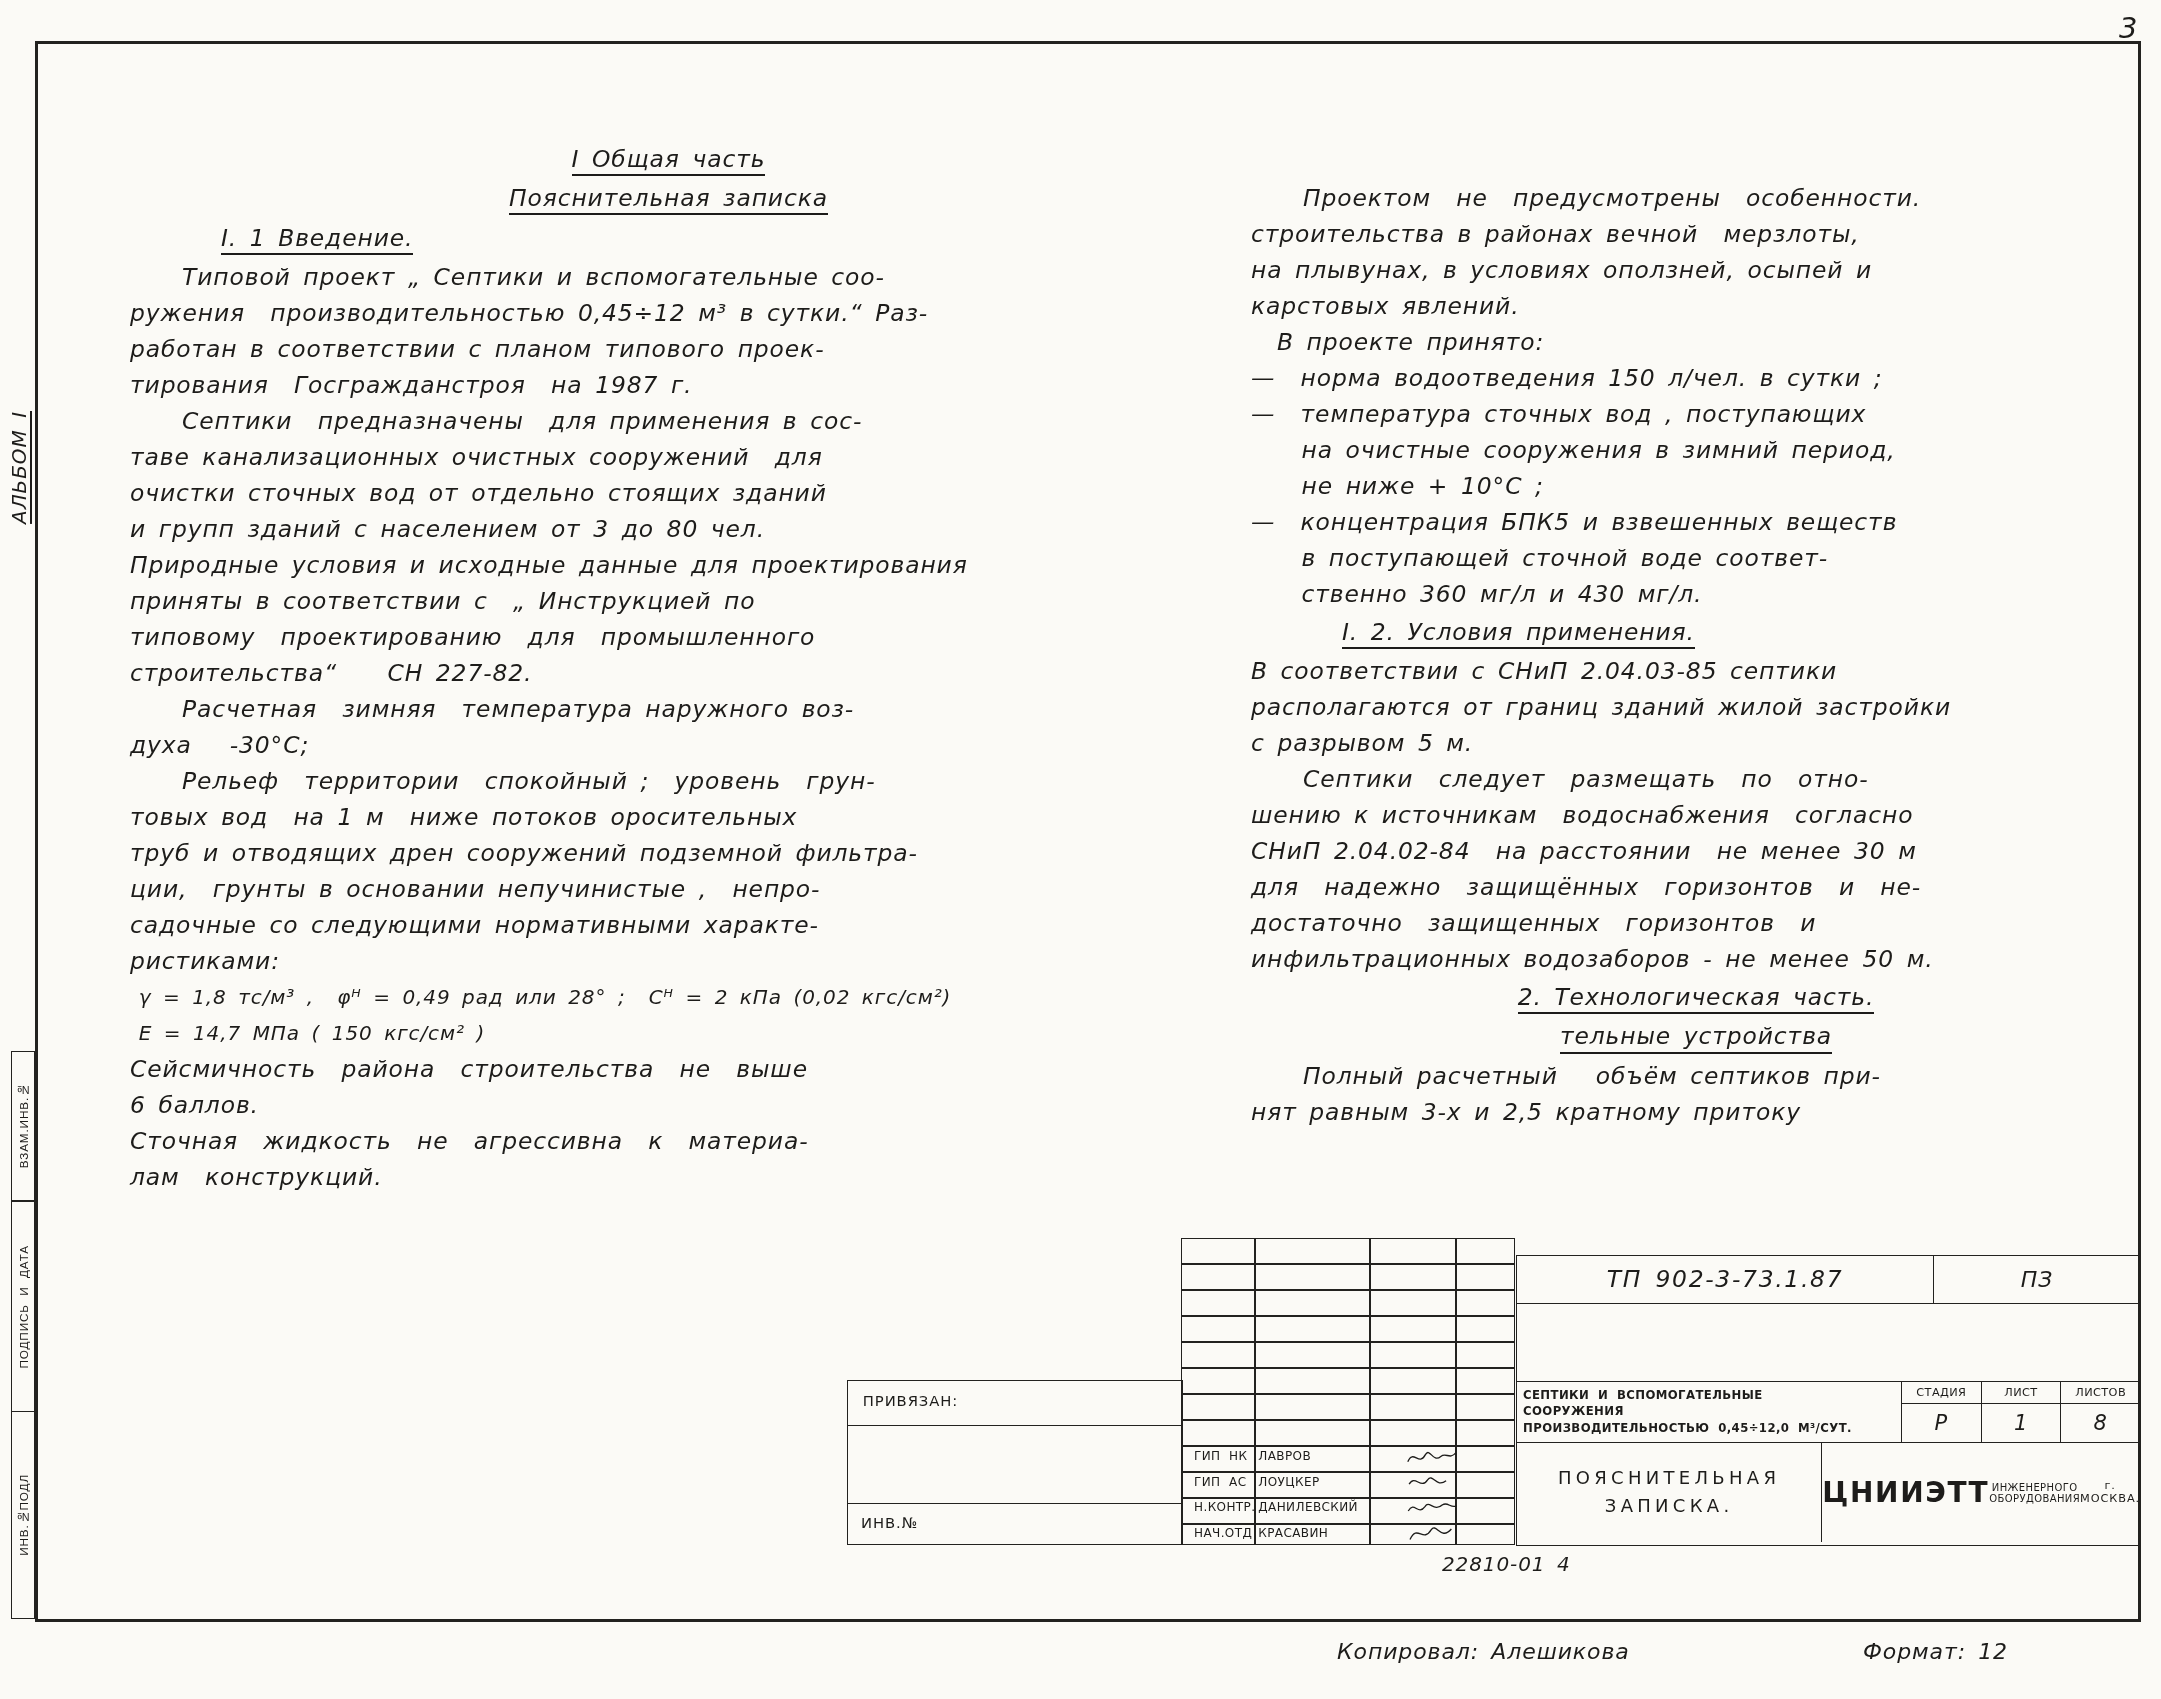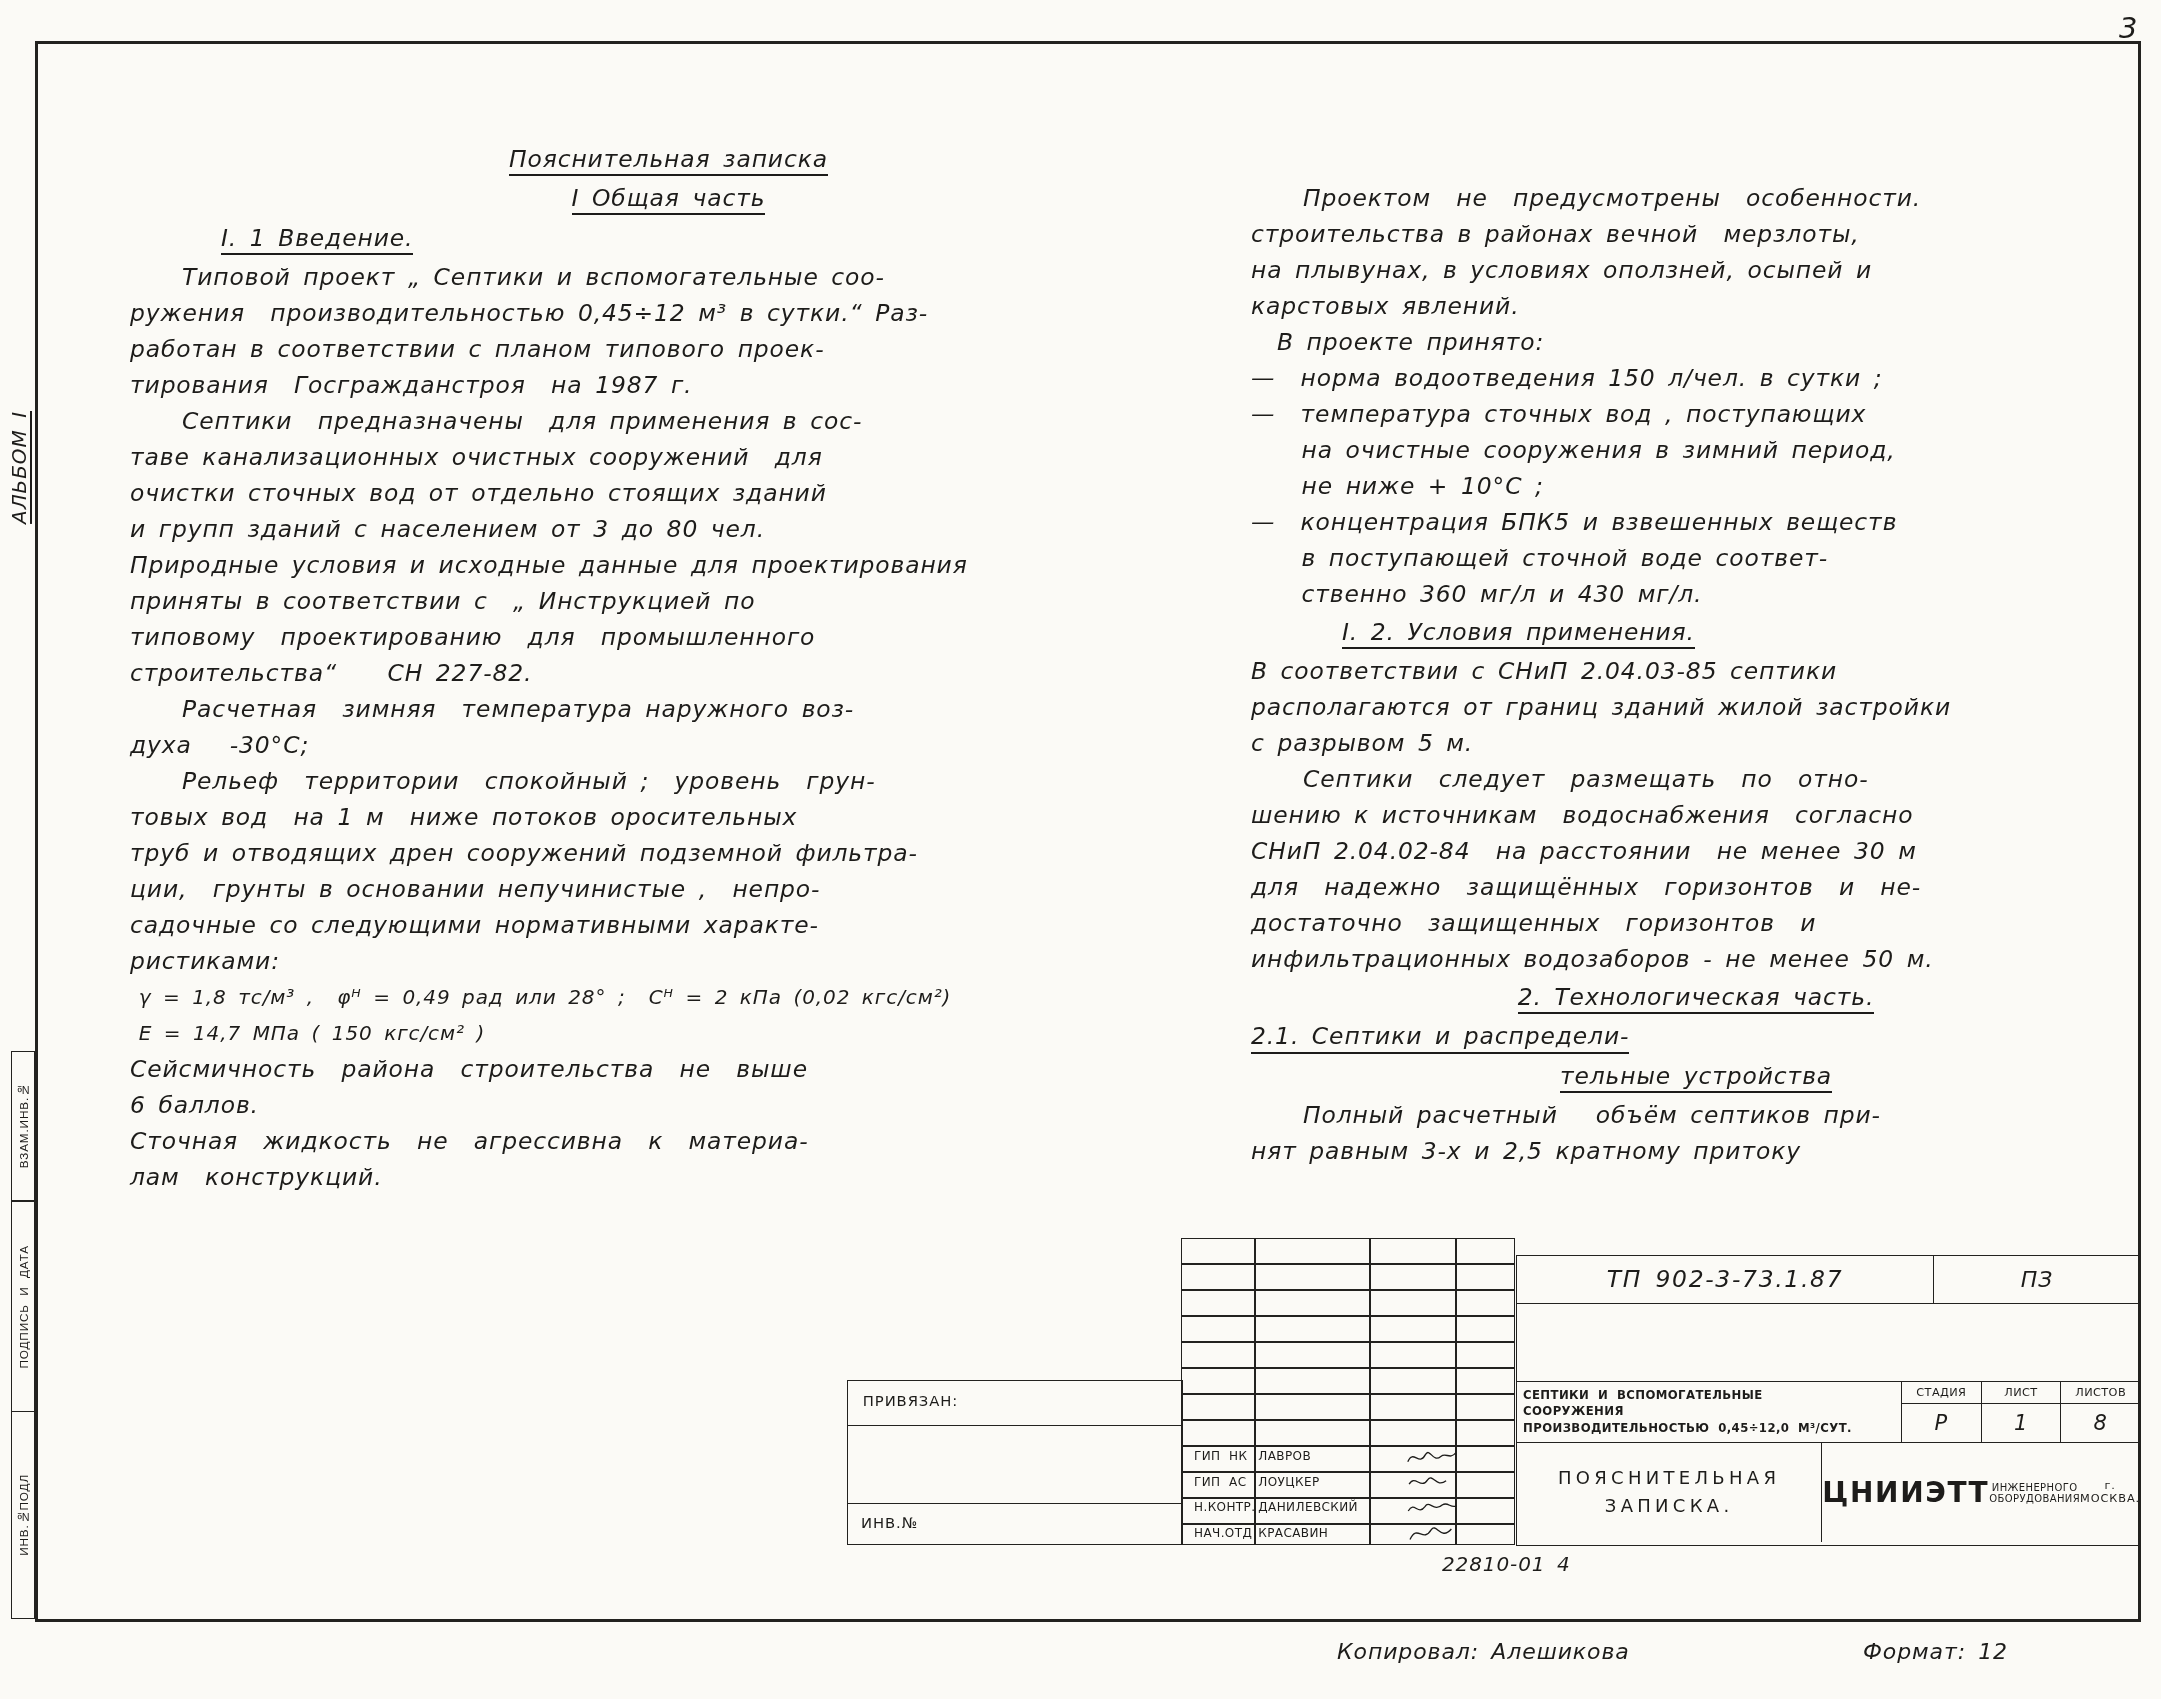--- a/index.html
+++ b/index.html
@@ -118,24 +118,24 @@
   </div>
   <div class="stamp-box sb-podp">
     <span>ПОДПИСЬ И ДАТА</span>
   </div>
   <div class="stamp-box sb-inv">
     <span>ИНВ.№ПОДЛ</span>
   </div>
 
   <div class="col col-left">
     <div class="heading center">
+      <span class="u">I  Общая  часть</span>
+    </div>
+    <div class="heading center">
       <span class="u">Пояснительная записка</span>
-    </div>
-    <div class="heading center">
-      <span class="u">I  Общая  часть</span>
     </div>
     <div class="heading indent1">
       <span class="u">I. 1    Введение.</span>
     </div>
     <div class="para ind">Типовой проект „ Септики и вспомогательные соо-
 ружения  производительностью 0,45÷12 м³ в сутки.“ Раз-
 работан в соответствии с планом типового проек-
 тирования  Госгражданстроя  на 1987 г.</div>
     <div class="para ind">Септики  предназначены  для применения в сос-
 таве канализационных очистных сооружений  для
@@ -182,23 +182,20 @@
 с разрывом 5 м.</div>
     <div class="para ind">Септики  следует  размещать  по  отно-
 шению к источникам  водоснабжения  согласно
 СНиП 2.04.02-84  на расстоянии  не менее 30 м
 для  надежно  защищённых  горизонтов  и  не-
 достаточно  защищенных  горизонтов  и
 инфильтрационных водозаборов - не менее 50 м.</div>
     <div class="heading center">
       <span class="u">2. Технологическая   часть.</span>
     </div>
-    <div class="heading">
-      <span class="u">2.1. Септики   и   распредели-</span>
-    </div>
     <div class="heading center">
       <span class="u">тельные  устройства</span>
     </div>
     <div class="para ind">Полный расчетный   объём септиков при-
 нят равным 3-х и 2,5 кратному притоку</div>
   </div>
 
   <div class="tb">
 
     <div class="tb-left">

